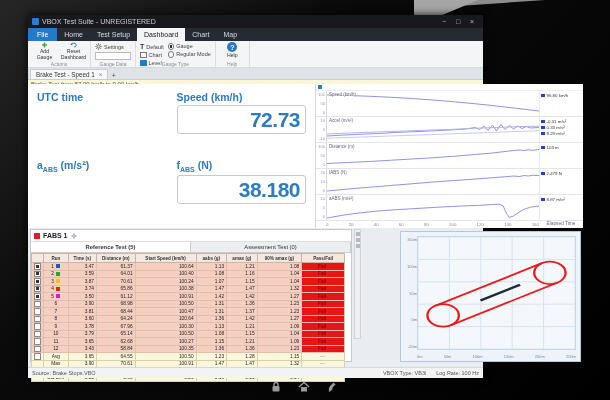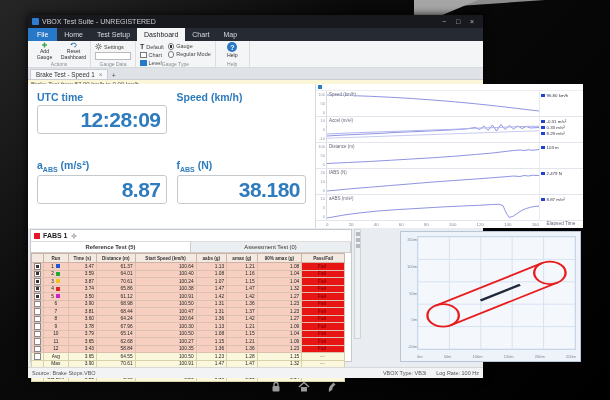--- a/index.html
+++ b/index.html
@@ -196,28 +196,27 @@
       <span class="doc-close">×</span>
     </span>
     <span class="doc-add">+</span>
   </div>
 
   <div class="info-bar">Brake Test from 87.00 km/h to 0.00 km/h</div>
 
   <div class="dash">
     <div class="gauge">
       <div class="glabel"><span>UTC time</span></div>
-      <div class="gbox">12:28:09</div>
     </div>
     <div class="gauge">
       <div class="glabel"><span>Speed (km/h)</span></div>
+      <div class="gbox">72.73</div>
     </div>
     <div class="gauge">
       <div class="glabel"><span>a</span><sub>ABS</sub><span> (m/s²)</span></div>
-      <div class="gbox">8.87</div>
     </div>
     <div class="gauge">
       <div class="glabel"><span>f</span><sub>ABS</sub><span> (N)</span></div>
       <div class="gbox">38.180</div>
     </div>
   </div>
 
   <div class="charts">
     <div class="chead">
         <span class="mini"></span>

